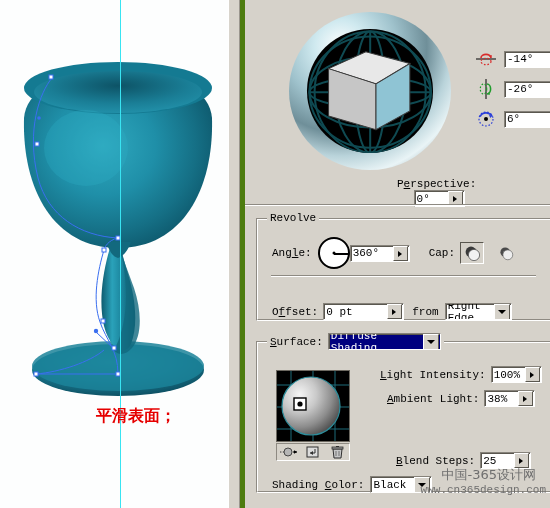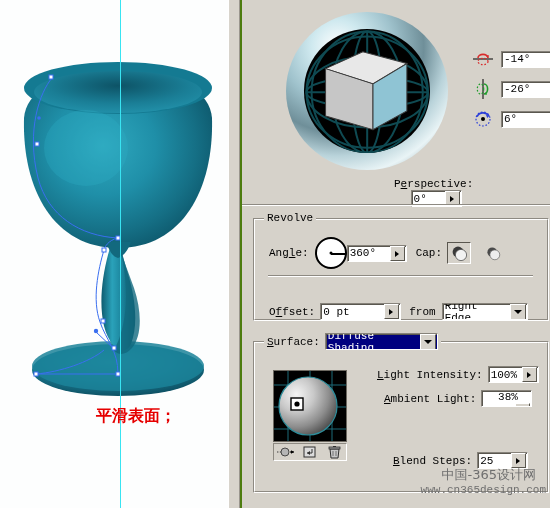--- a/index.html
+++ b/index.html
@@ -43,21 +43,21 @@
     border-right:1px solid #9a968e;
     box-sizing:border-box;
   }
 
   
   .panel{
     position:relative;
     flex:1 1 auto;
     height:508px;
     background:#d6d2ca;
-    border-left:2px solid #4d7c0f;
+    border-left:5px solid #4d7c0f;
     box-sizing:border-box;
     overflow:hidden;
   }
 
   .lbl{
     font-family:"Liberation Mono","DejaVu Sans Mono",monospace;
     font-size:11px;color:#000;white-space:nowrap;
   }
   .lbl u{text-decoration:underline;}
 
@@ -358,21 +358,21 @@
       <div class="row" style="left:15px;top:18px;">
         <span class="lbl"><span>Ang</span><u>l</u><span>e:</span></span>
         <div class="dial" style="margin-left:6px;">
           <span class="dial-hand" style="transform:rotate(0deg);"></span>
           <span class="dial-dot"></span>
         </div>
         <div class="field" style="width:60px;">
           <span>360°</span>
           <span class="spin"></span>
         </div>
-        <span class="lbl" style="margin-left:9px;">Cap:</span>
+        <span class="lbl" style="margin-left:19px;">Cap:</span>
         <span class="capbtn on" style="margin-left:5px;">
           <svg width="17" height="17" viewBox="0 0 17 17">
             <circle cx="7" cy="7" r="5.4" fill="#3a3a3a"></circle>
             <circle cx="10" cy="10" r="5.6" fill="#f2f2f2" stroke="#555" stroke-width="0.8"></circle>
             <path d="M10 4.4 a5.6 5.6 0 0 0 0 11.2 a5.6 5.6 0 0 1 0 -11.2" fill="#9a9a9a"></path>
           </svg>
         </span>
         <span class="capbtn off" style="margin-left:10px;">
           <svg width="15" height="15" viewBox="0 0 17 17">
             <circle cx="7" cy="7" r="5.4" fill="#4a4a4a"></circle>
@@ -384,21 +384,21 @@
 
       <div class="hr" style="left:14px;top:56px;width:265px;"></div>
 
       <div class="row" style="left:15px;top:84px;">
         <span class="lbl"><span>O</span><u>f</u><span>fset:</span></span>
         <div class="field" style="width:81px;margin-left:5px;">
           <span>0 pt</span>
           <span class="spin"></span>
         </div>
         <span class="lbl" style="margin-left:8px;">from</span>
-        <div class="field" style="width:86px;margin-left:6px;">
+        <div class="field" style="width:67px;margin-left:6px;">
           <span>Right Edge</span>
           <span class="drop"></span>
         </div>
       </div>
     </div>
 
     <div class="group" style="left:11px;top:341px;width:296px;height:152px;">
       <div class="group-inner"></div>
 
       <div class="row" style="left:10px;top:-9px;background:#d6d2ca;padding:0 3px;">
@@ -464,33 +464,40 @@
       <div class="row" style="left:123px;top:24px;">
         <span class="lbl"><span></span><u>L</u><span>ight Intensity:</span></span>
         <div class="field" style="width:51px;margin-left:5px;">
           <span>100%</span>
           <span class="spin"></span>
         </div>
       </div>
 
       <div class="row" style="left:130px;top:48px;">
         <span class="lbl"><span></span><u>A</u><span>mbient Light:</span></span>
-        <div class="field" style="width:51px;margin-left:5px;flex-direction:column;">
+        <div class="field" style="width:51px;margin-left:5px;">
           <span>38%</span>
           <span class="spin"></span>
         </div>
       </div>
 
       <div class="row" style="left:139px;top:110px;">
         <span class="lbl"><span></span><u>B</u><span>lend Steps:</span></span>
         <div class="field" style="width:51px;margin-left:5px;">
           <span>25</span>
           <span class="spin"></span>
         </div>
       </div>
 
+      <div class="row" style="left:15px;top:134px;">
+        <span class="lbl"><span>Shading </span><u>C</u><span>olor:</span></span>
+        <div class="field" style="width:62px;margin-left:6px;">
+          <span>Black</span>
+          <span class="drop"></span>
+        </div>
+      </div>
     </div>
 
     <div class="wm wm-cn">中国-365设计网</div>
     <div class="wm wm-url">www.cn365design.com</div>
 
   </div>
 </div>
 
 </body></html>

